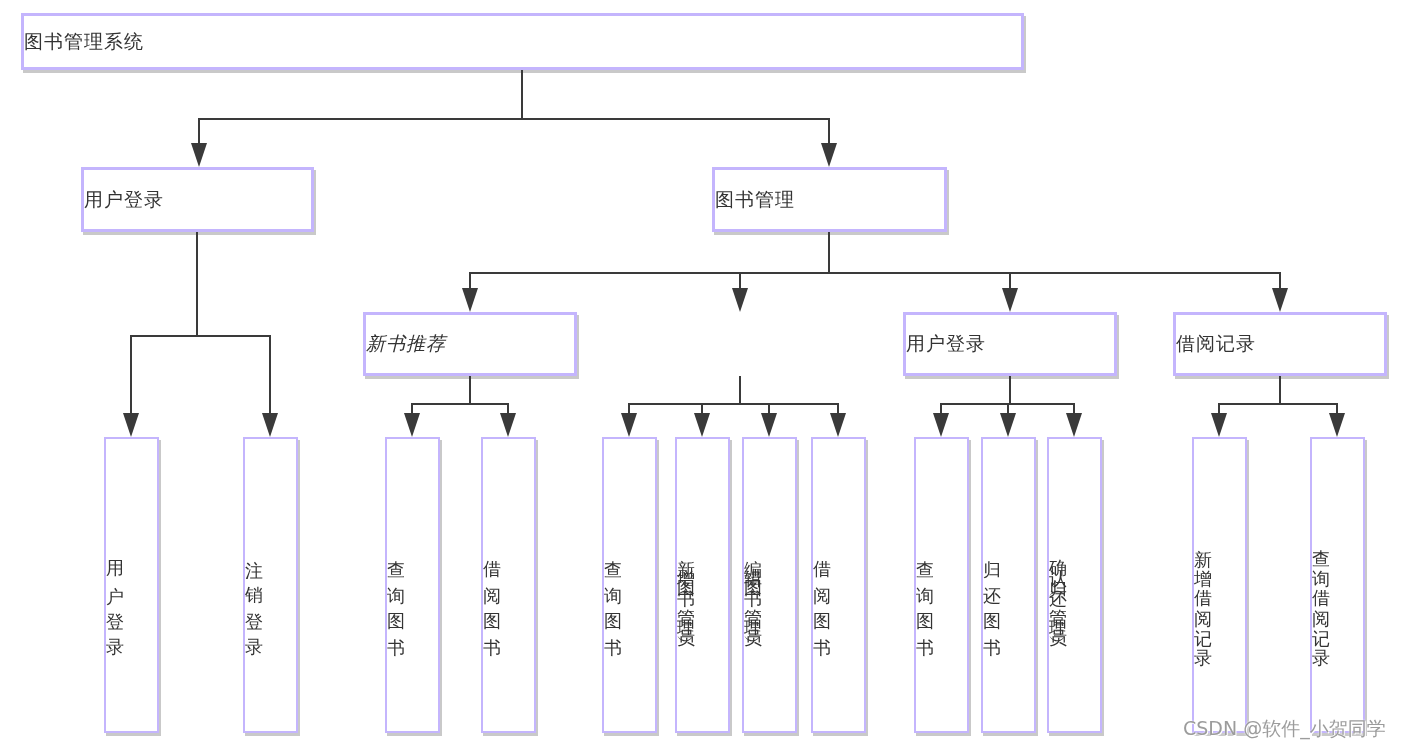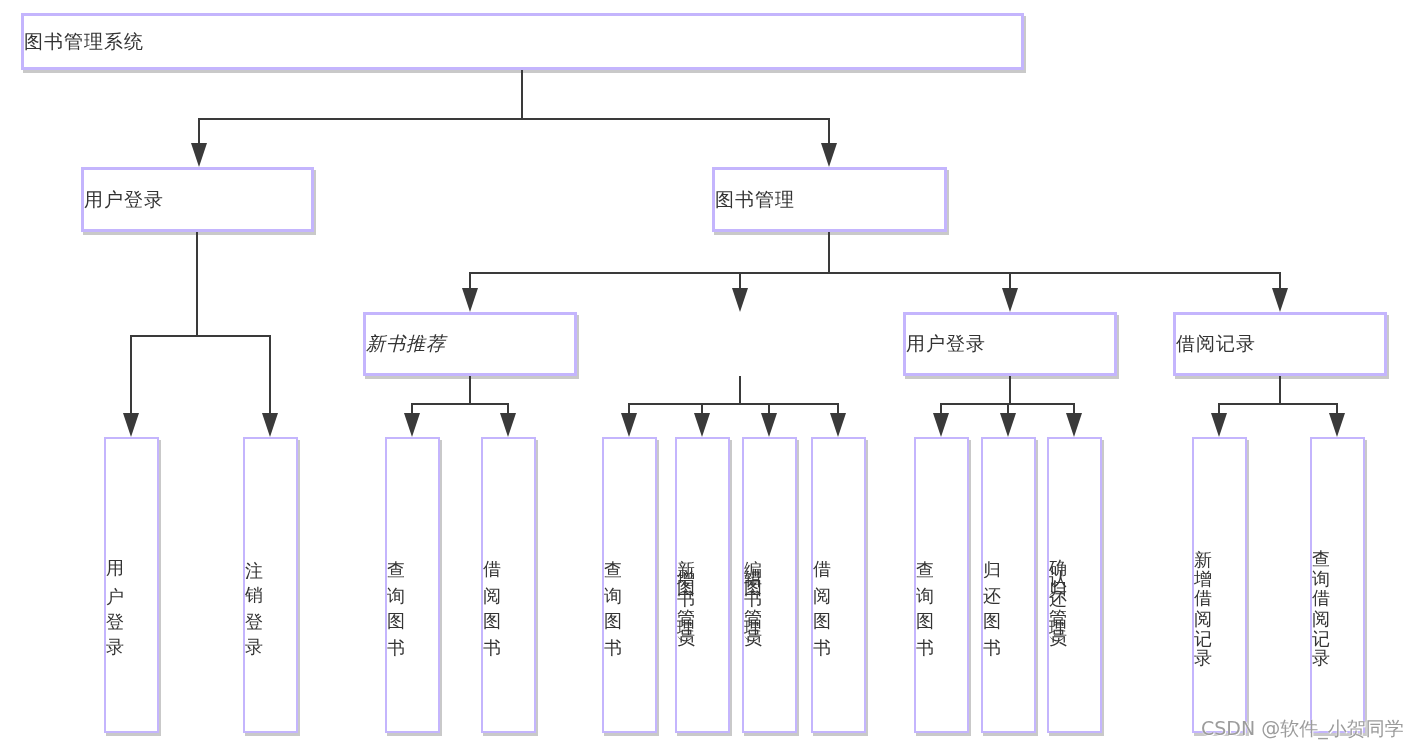--- a/index.html
+++ b/index.html
@@ -55,21 +55,20 @@
   
   #watermark {
     position: absolute;
     left: 1183px;
     top: 716px;
     font-size: 19px;
     color: #9c9c9c;
     white-space: nowrap;
     text-shadow: 0 0 2px #ffffff, 1px 1px 0 #ffffff;
     z-index: 10;
-    margin-left: 18px;
   }
 </style>
 </head>
 <body>
 
 <div id="canvas">
 
   <div class="node h-node" style="left:21px; top:13px; width:1003px; height:57px;">
     <span>图书管理系统</span>
   </div>

